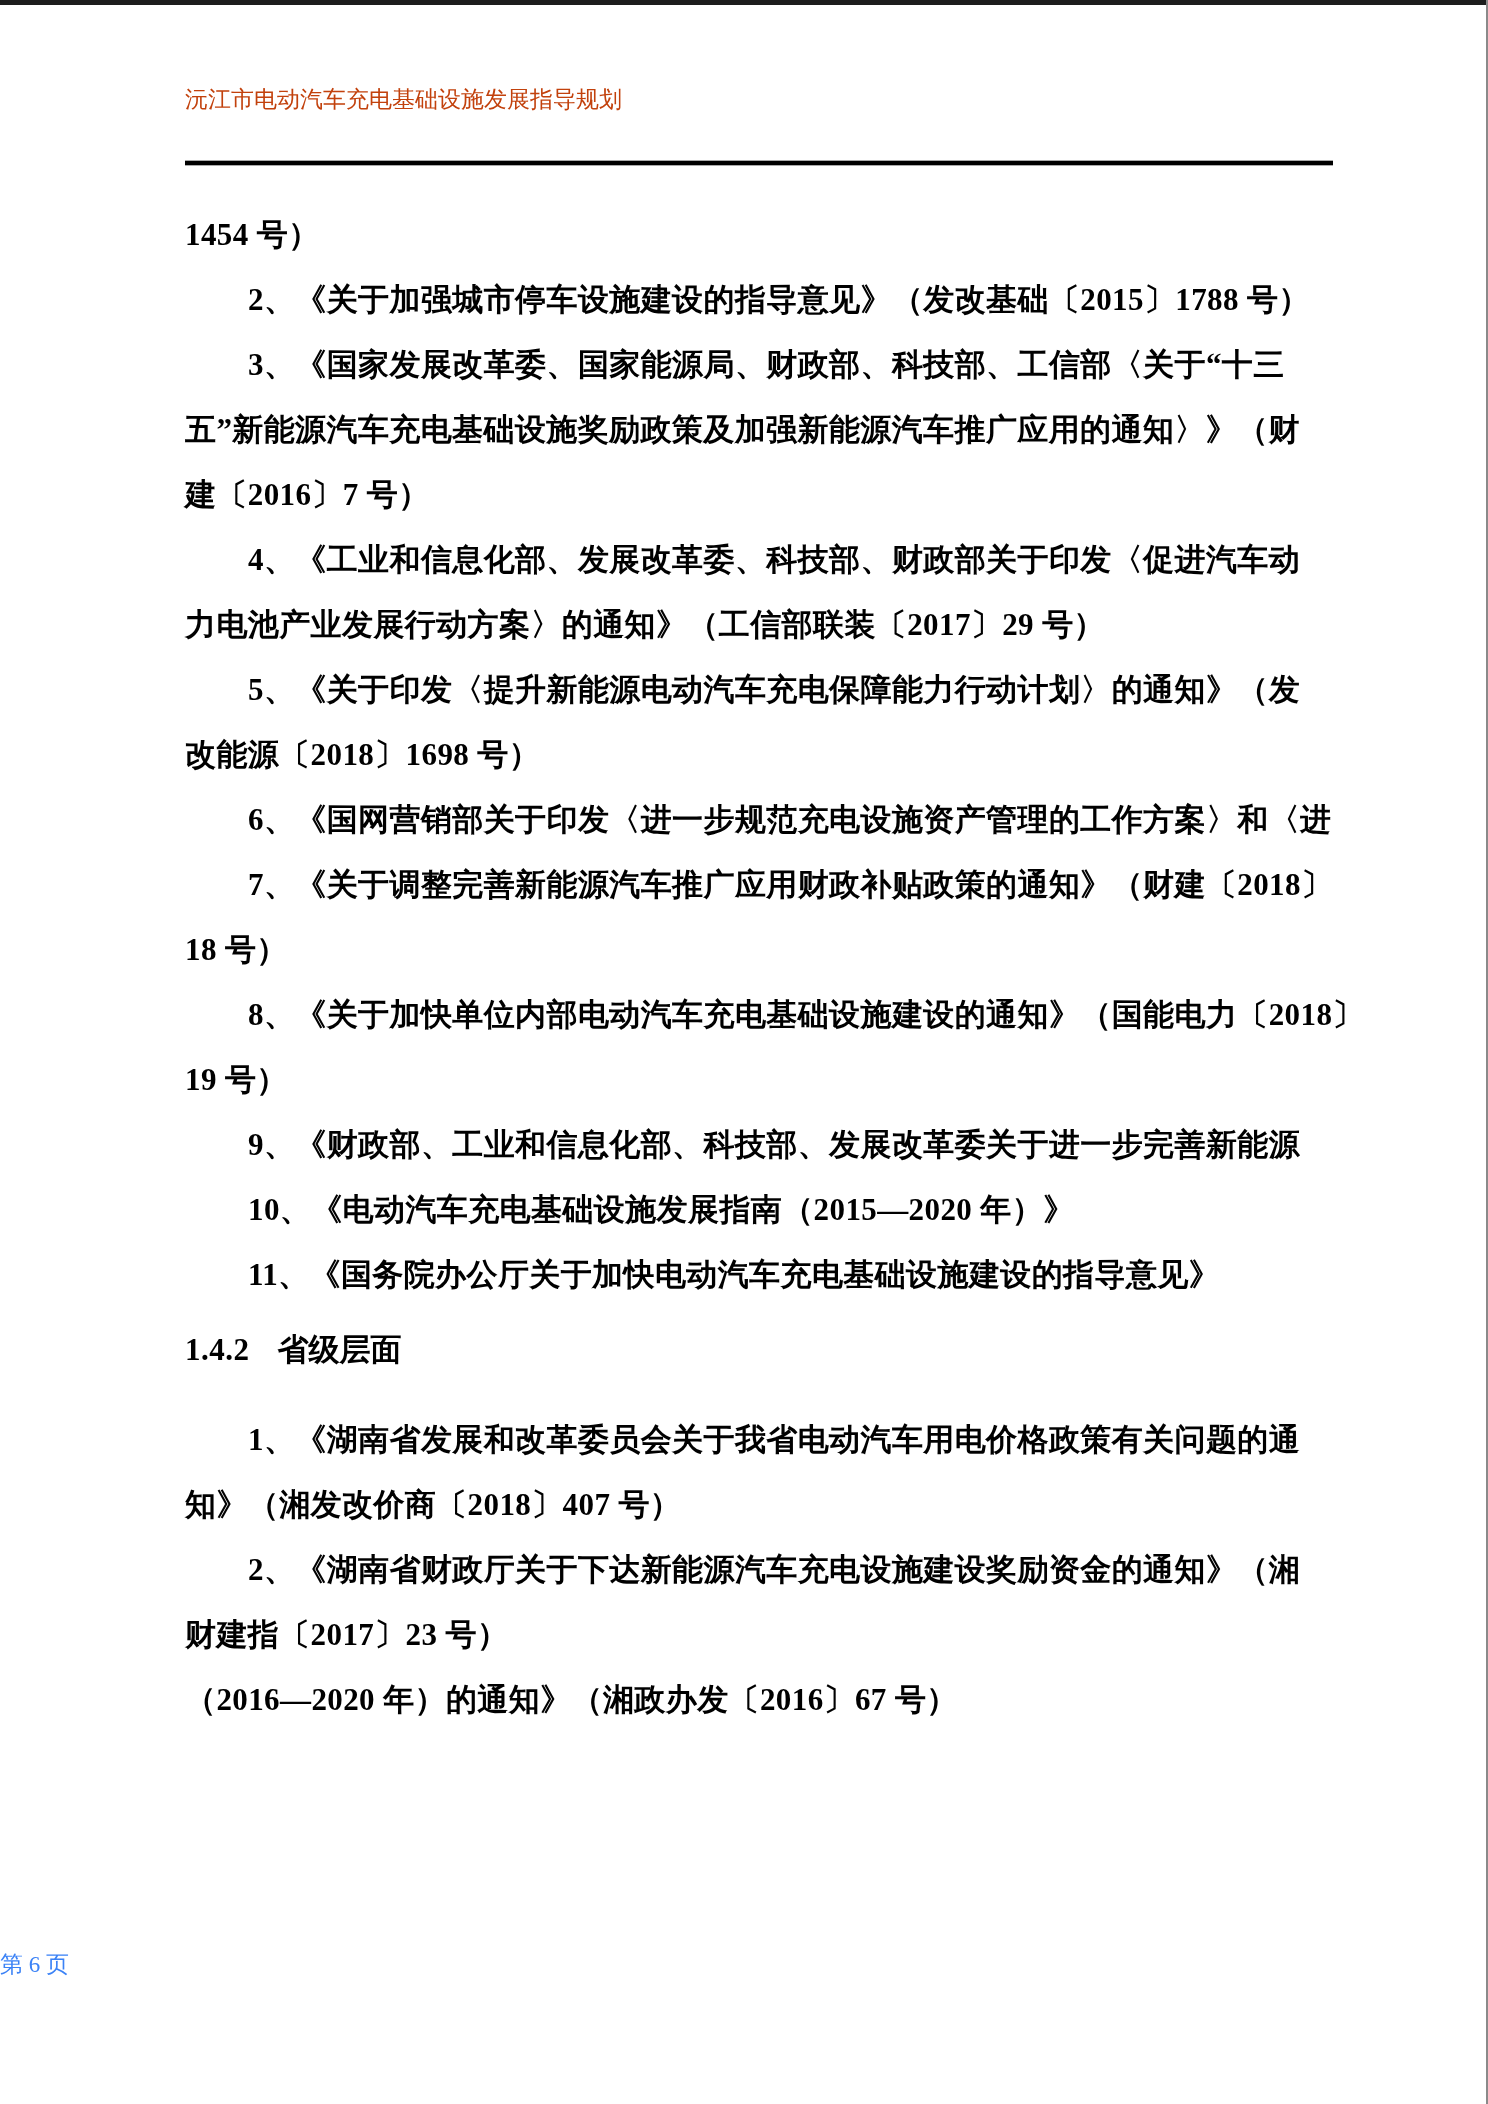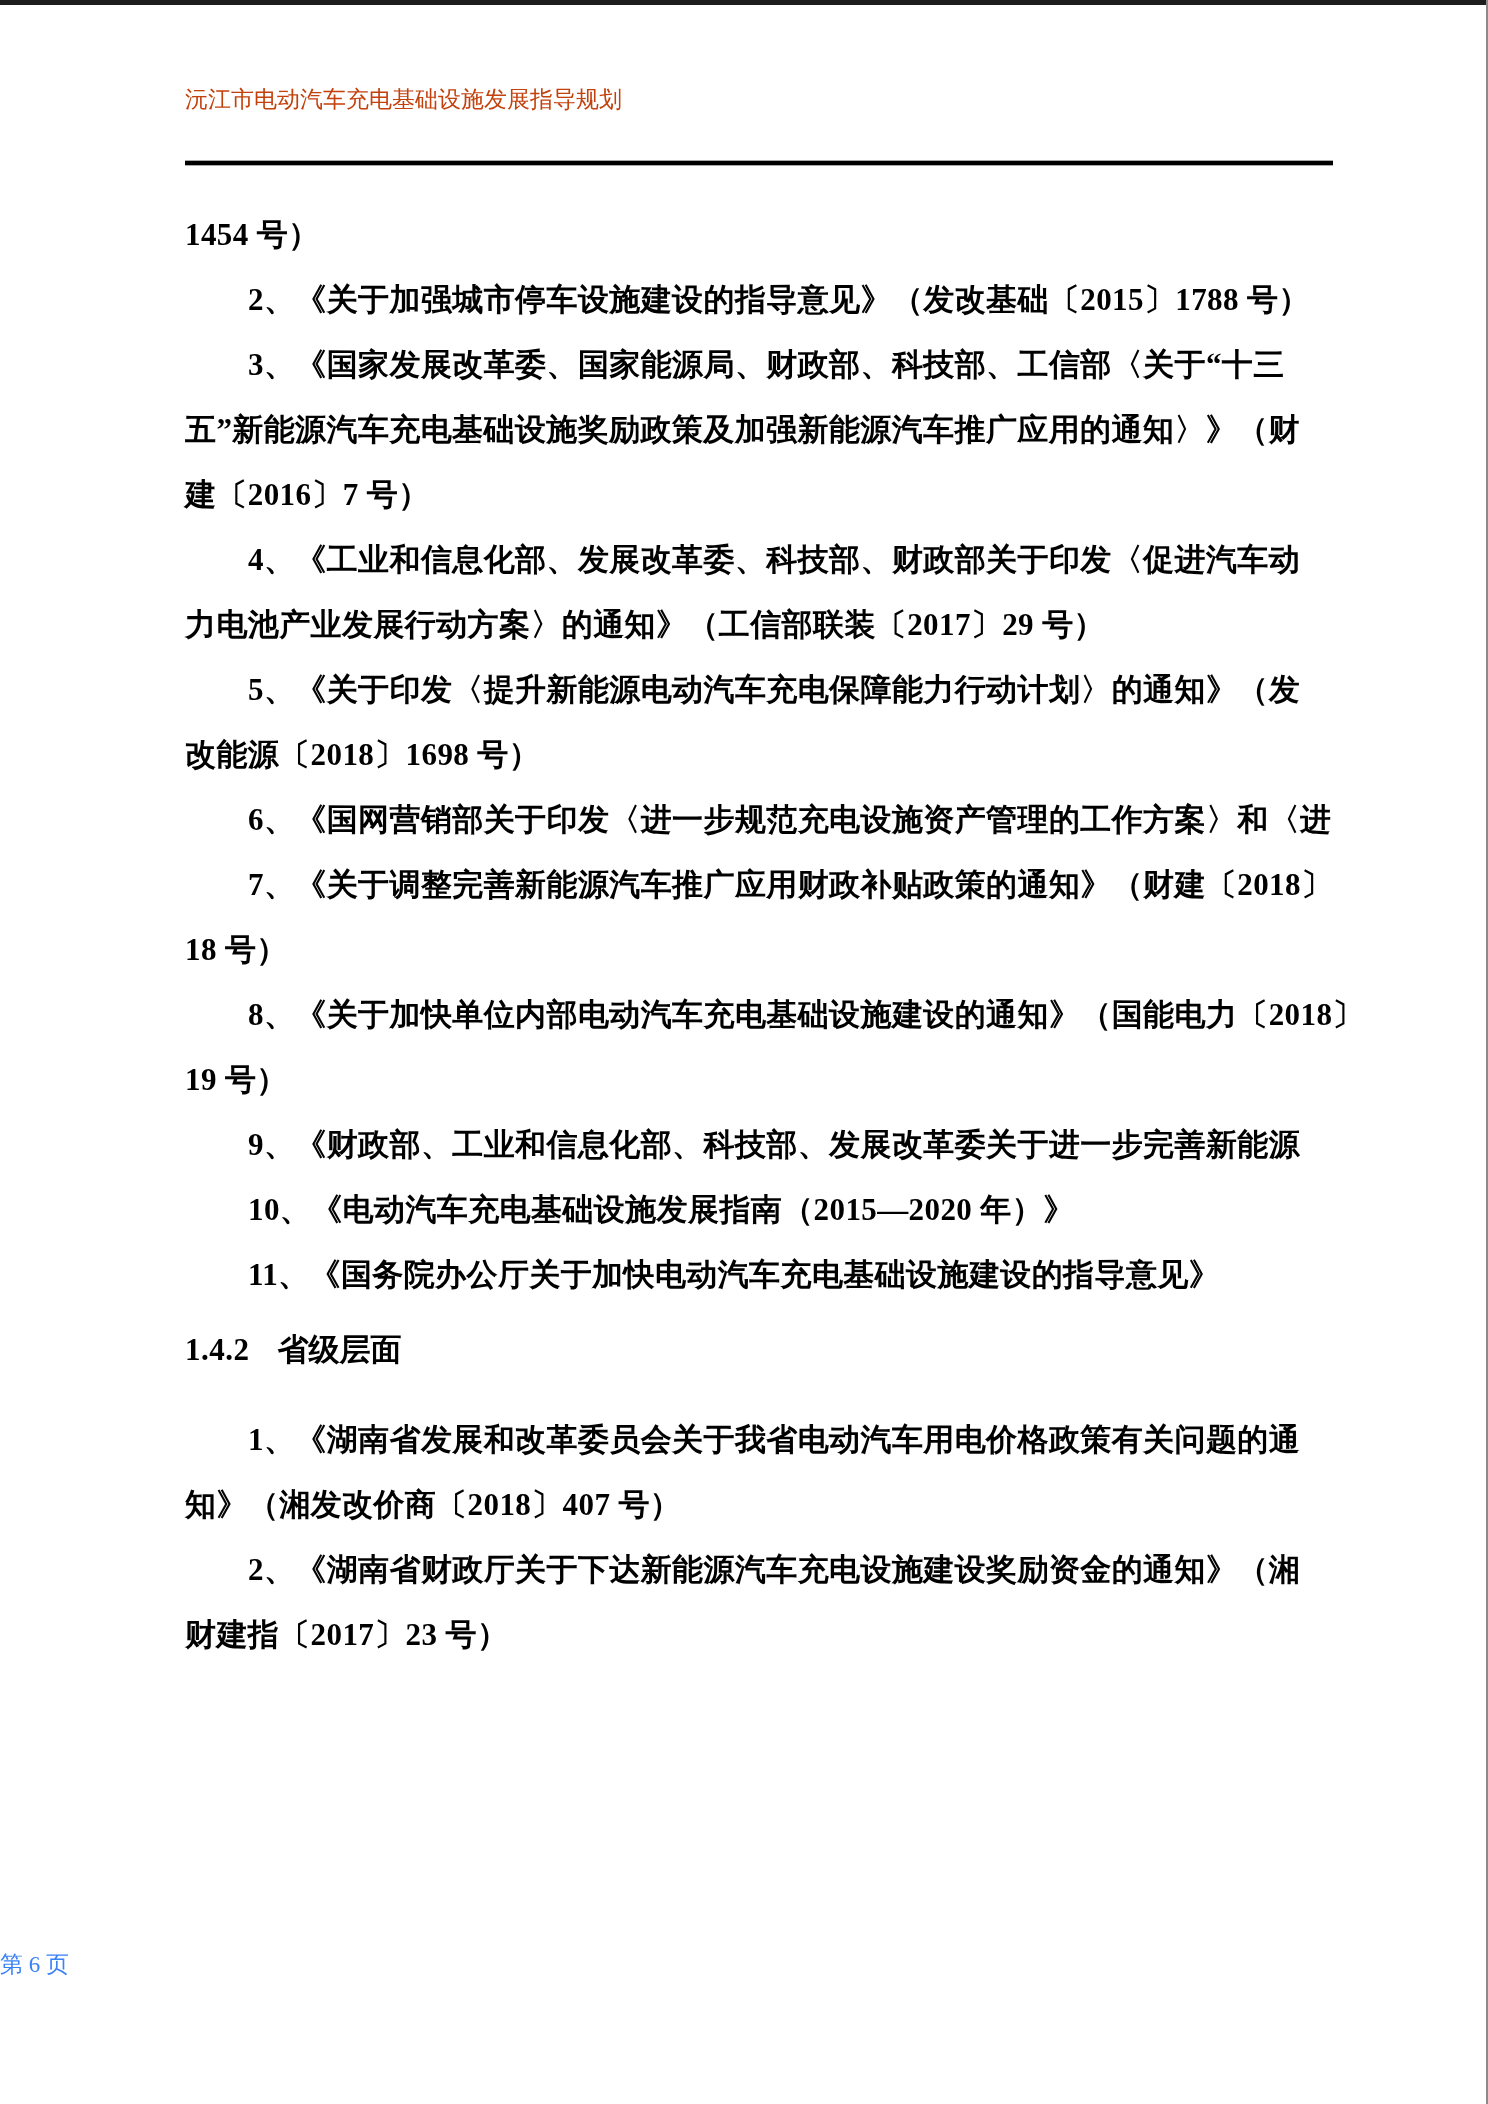--- a/index.html
+++ b/index.html
@@ -116,18 +116,19 @@
       <div class="line indent">8、《关于加快单位内部电动汽车充电基础设施建设的通知》（国能电力〔2018〕</div>
       <div class="line">19 号）</div>
       <div class="line indent">9、《财政部、工业和信息化部、科技部、发展改革委关于进一步完善新能源</div>
       <div class="line indent">10、《电动汽车充电基础设施发展指南（2015—2020 年）》</div>
       <div class="line indent">11、《国务院办公厅关于加快电动汽车充电基础设施建设的指导意见》</div>
       <div class="section-heading"><span class="num">1.4.2</span><span>省级层面</span></div>
       <div class="line indent">1、《湖南省发展和改革委员会关于我省电动汽车用电价格政策有关问题的通</div>
       <div class="line">知》（湘发改价商〔2018〕407 号）</div>
       <div class="line indent">2、《湖南省财政厅关于下达新能源汽车充电设施建设奖励资金的通知》（湘</div>
       <div class="line">财建指〔2017〕23 号）</div>
+      <div class="line">（2016—2020 年）的通知》（湘政办发〔2016〕67 号）</div>
     </div>
 
   <div class="footer">
     <span>第 6 页</span>
   </div>
 </div>
 
 </body></html>

